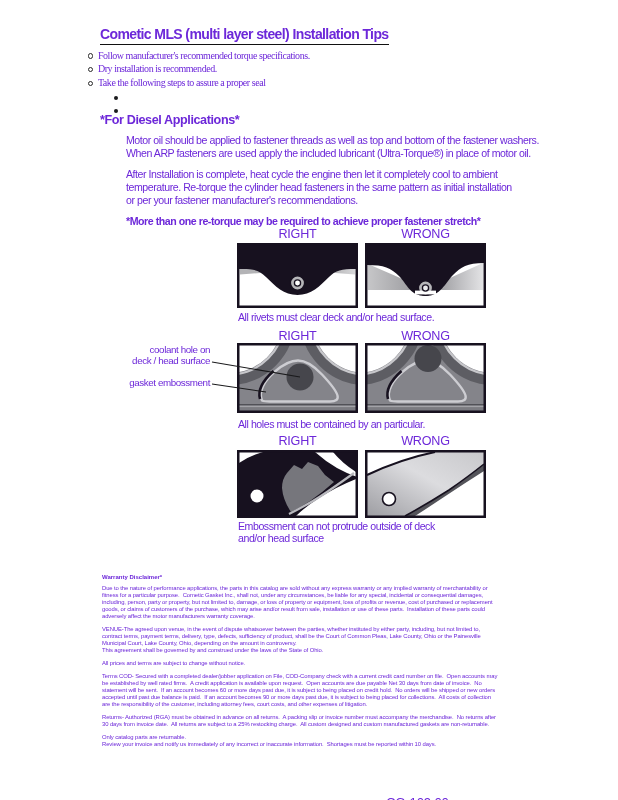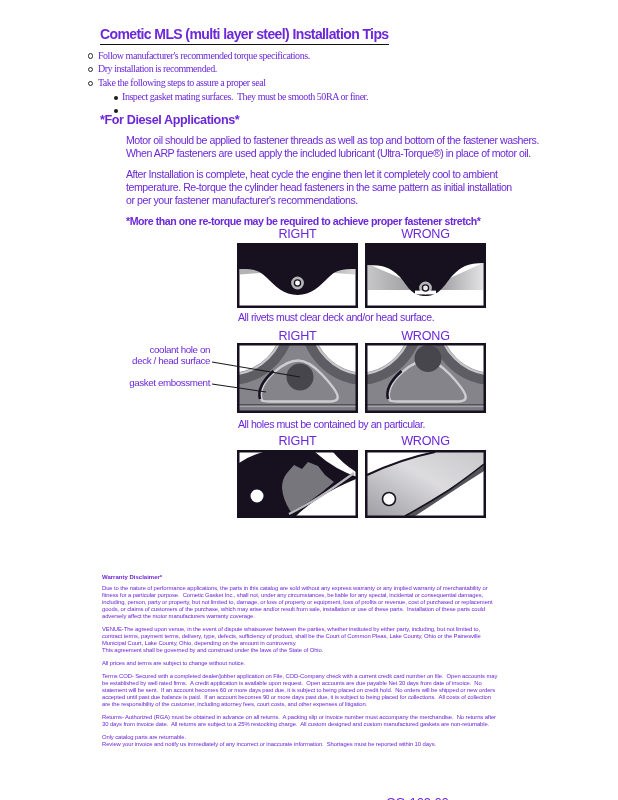--- a/index.html
+++ b/index.html
@@ -32,21 +32,21 @@
 <body>
 
 <div class="page">
 
   <div class="title">Cometic MLS (multi layer steel) Installation Tips</div>
 
   <div class="tips">
     <div class="bullet l1"><span class="dot-open"></span><span>Follow manufacturer's recommended torque specifications.</span></div>
     <div class="bullet l1"><span class="dot-open"></span><span>Dry installation is recommended.</span></div>
     <div class="bullet l1"><span class="dot-open"></span><span>Take the following steps to assure a proper seal</span></div>
-    <div class="bullet l2"><span class="dot-fill"></span><span>Inspect gasket mating surfaces.  They must be smooth 50RA or finer.</span></div>
+    <div class="bullet l2"><span class="dot-fill"></span></div>
     <div class="bullet l2"><span class="dot-fill"></span></div>
   </div>
 
   <div class="diesel-h">*For Diesel Applications*</div>
   <div class="diesel-p" style="top:134px;">Motor oil should be applied to fastener threads as well as top and bottom of the fastener washers.
 When ARP fasteners are used apply the included lubricant (Ultra-Torque®) in place of motor oil.</div>
   <div class="diesel-p" style="top:168px;">After Installation is complete, heat cycle the engine then let it completely cool to ambient
 temperature. Re-torque the cylinder head fasteners in the same pattern as initial installation
 or per your fastener manufacturer's recommendations.</div>
   <div class="diesel-p" style="top:215px;font-weight:bold;">*More than one re-torque may be required to achieve proper fastener stretch*</div>
@@ -192,20 +192,22 @@
       <path d="M2,2 L70,2 Q36,9 2,25 Z" fill="#ffffff"></path>
       <path d="M2,25 Q36,9 70,2" fill="none" stroke="#17111f" stroke-width="2"></path>
       <path d="M46,66 Q60,57 80,43 Q102,28 119,16 L119,66 Z" fill="#ffffff"></path>
       <path d="M40,66 Q62,54 84,40 Q104,26 119,14 L119,21 Q100,33 79,47 Q58,61 50,66 Z" fill="#54545a"></path>
       <path d="M40,66 Q62,54 84,40 Q104,26 119,14" fill="none" stroke="#17111f" stroke-width="1.6"></path>
       <circle cx="24" cy="49" r="6.5" fill="#ffffff" stroke="#17111f" stroke-width="1.6"></circle>
       <rect x="1.25" y="1.25" width="118.5" height="65.5" fill="none" stroke="#17111f" stroke-width="2.5"></rect>
     </svg>
   </div>
 
+  <div class="dcap" style="top:520px;">Embossment can not protrude outside of deck
+and/or head surface</div>
 
   <div class="warranty">
     <div class="wh">Warranty Disclaimer*</div>
     <div class="wp">Due to the nature of performance applications, the parts in this catalog are sold without any express warranty or any implied warranty of merchantability or
 fitness for a particular purpose.  Cometic Gasket Inc., shall not, under any circumstances, be liable for any special, incidental or consequential damages,
 including, person, party or property, but not limited to, damage, or loss of property or equipment, loss of profits or revenue, cost of purchased or replacement
 goods, or claims of customers of the purchase, which may arise and/or result from sale, installation or use of these parts.  Installation of these parts could
 adversely affect the motor manufacturers warranty coverage.</div>
     <div class="wp">VENUE-The agreed upon venue, in the event of dispute whatsoever between the parties, whether instituted by either party, including, but not limited to,
 contract terms, payment terms, delivery, type, defects, sufficiency of product, shall be the Court of Common Pleas, Lake County, Ohio or the Painesville

